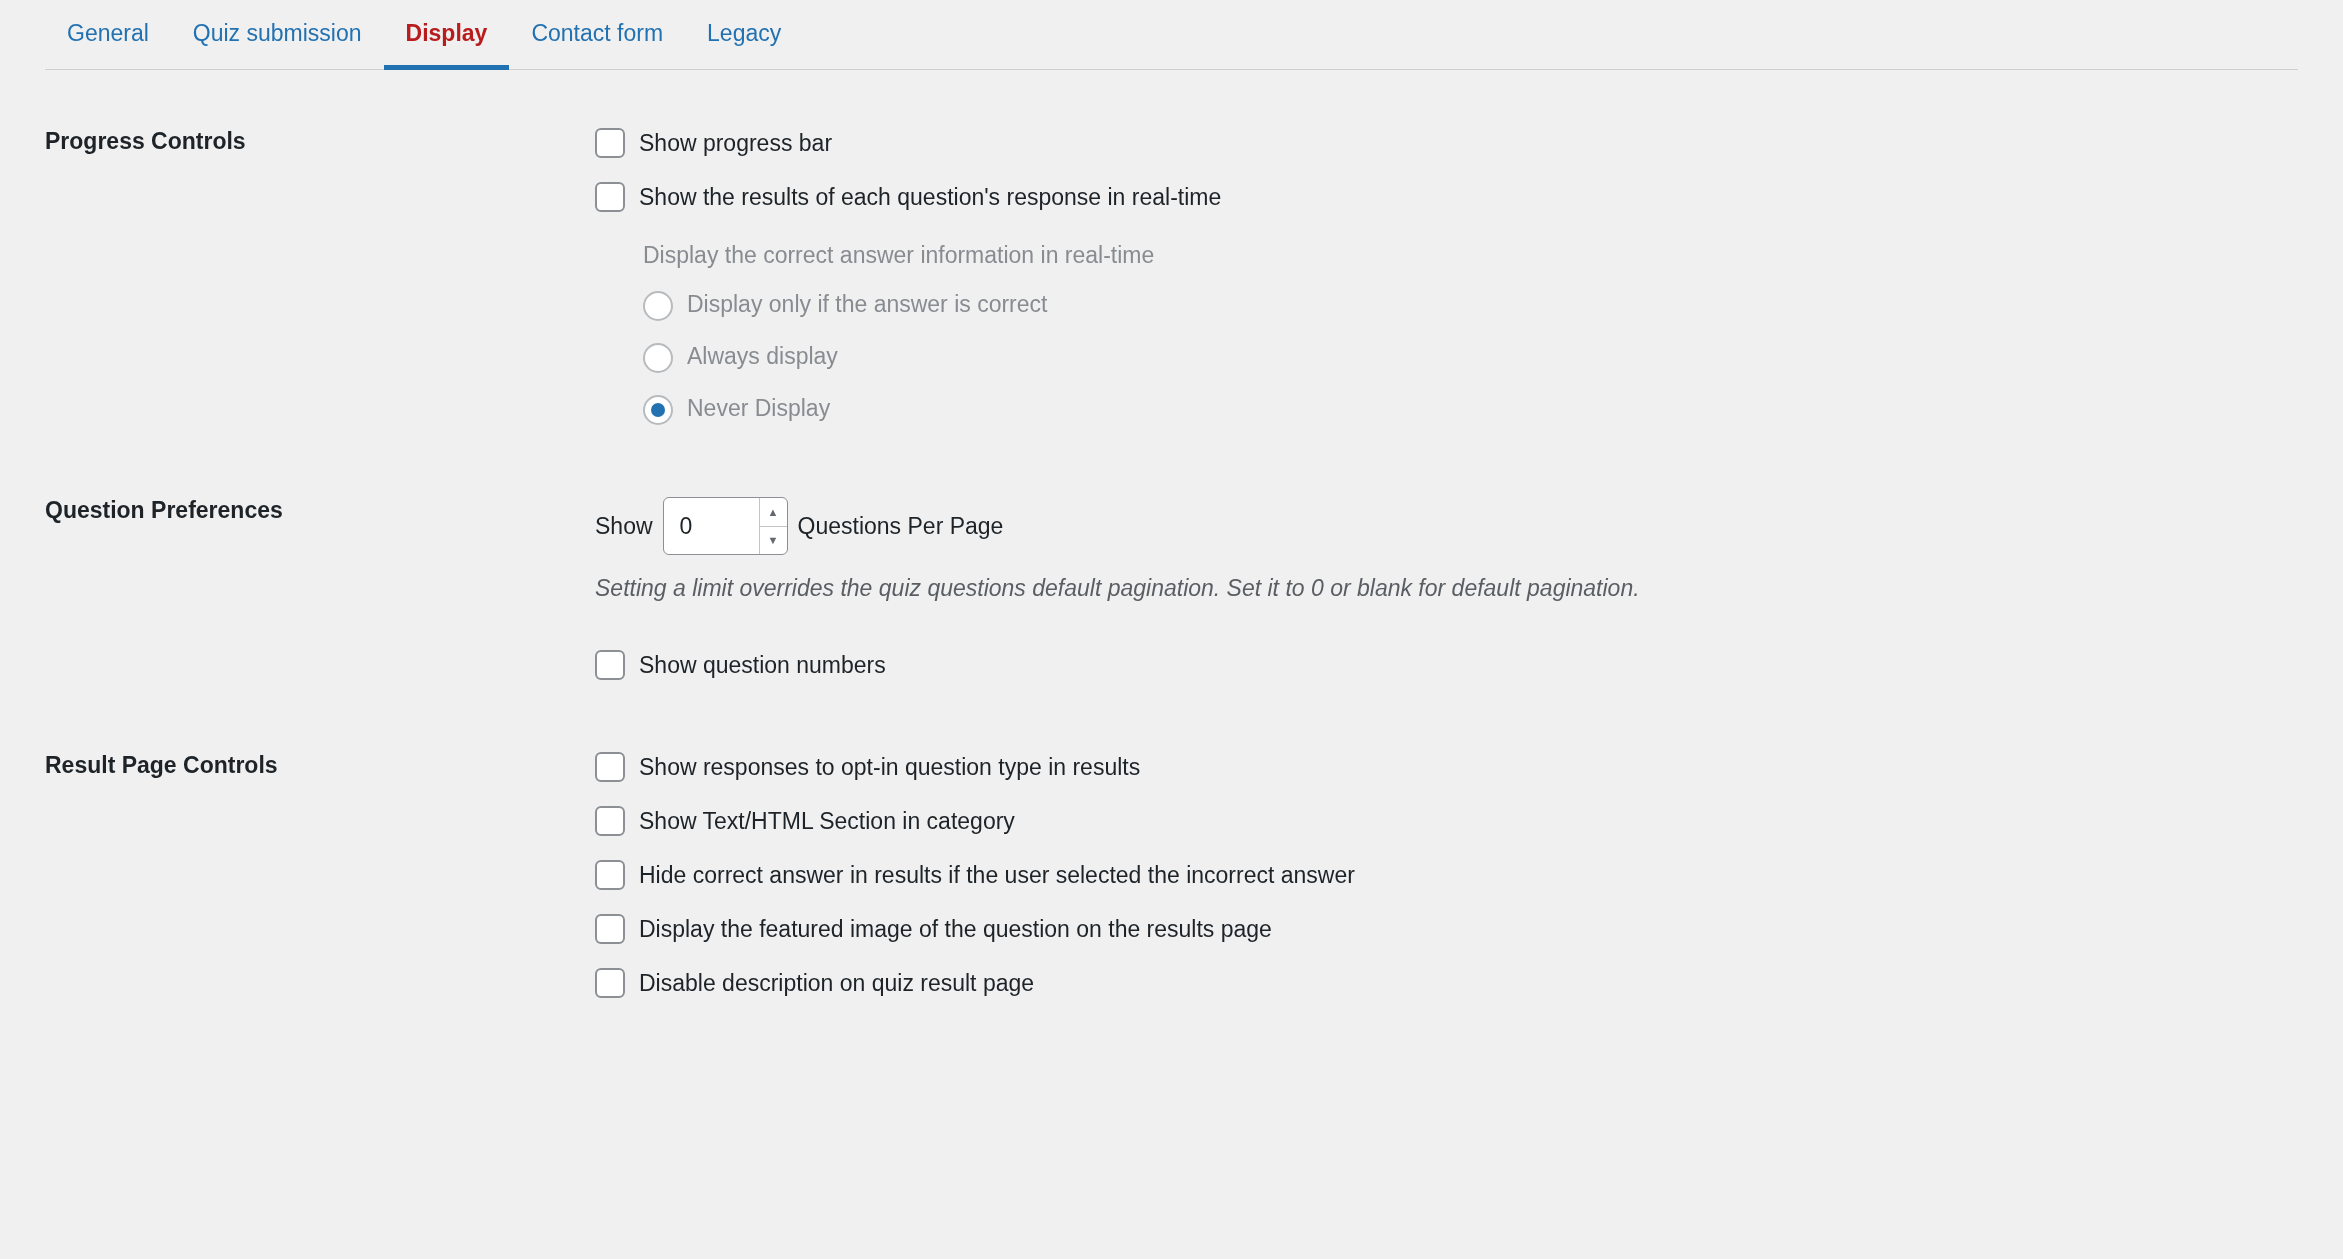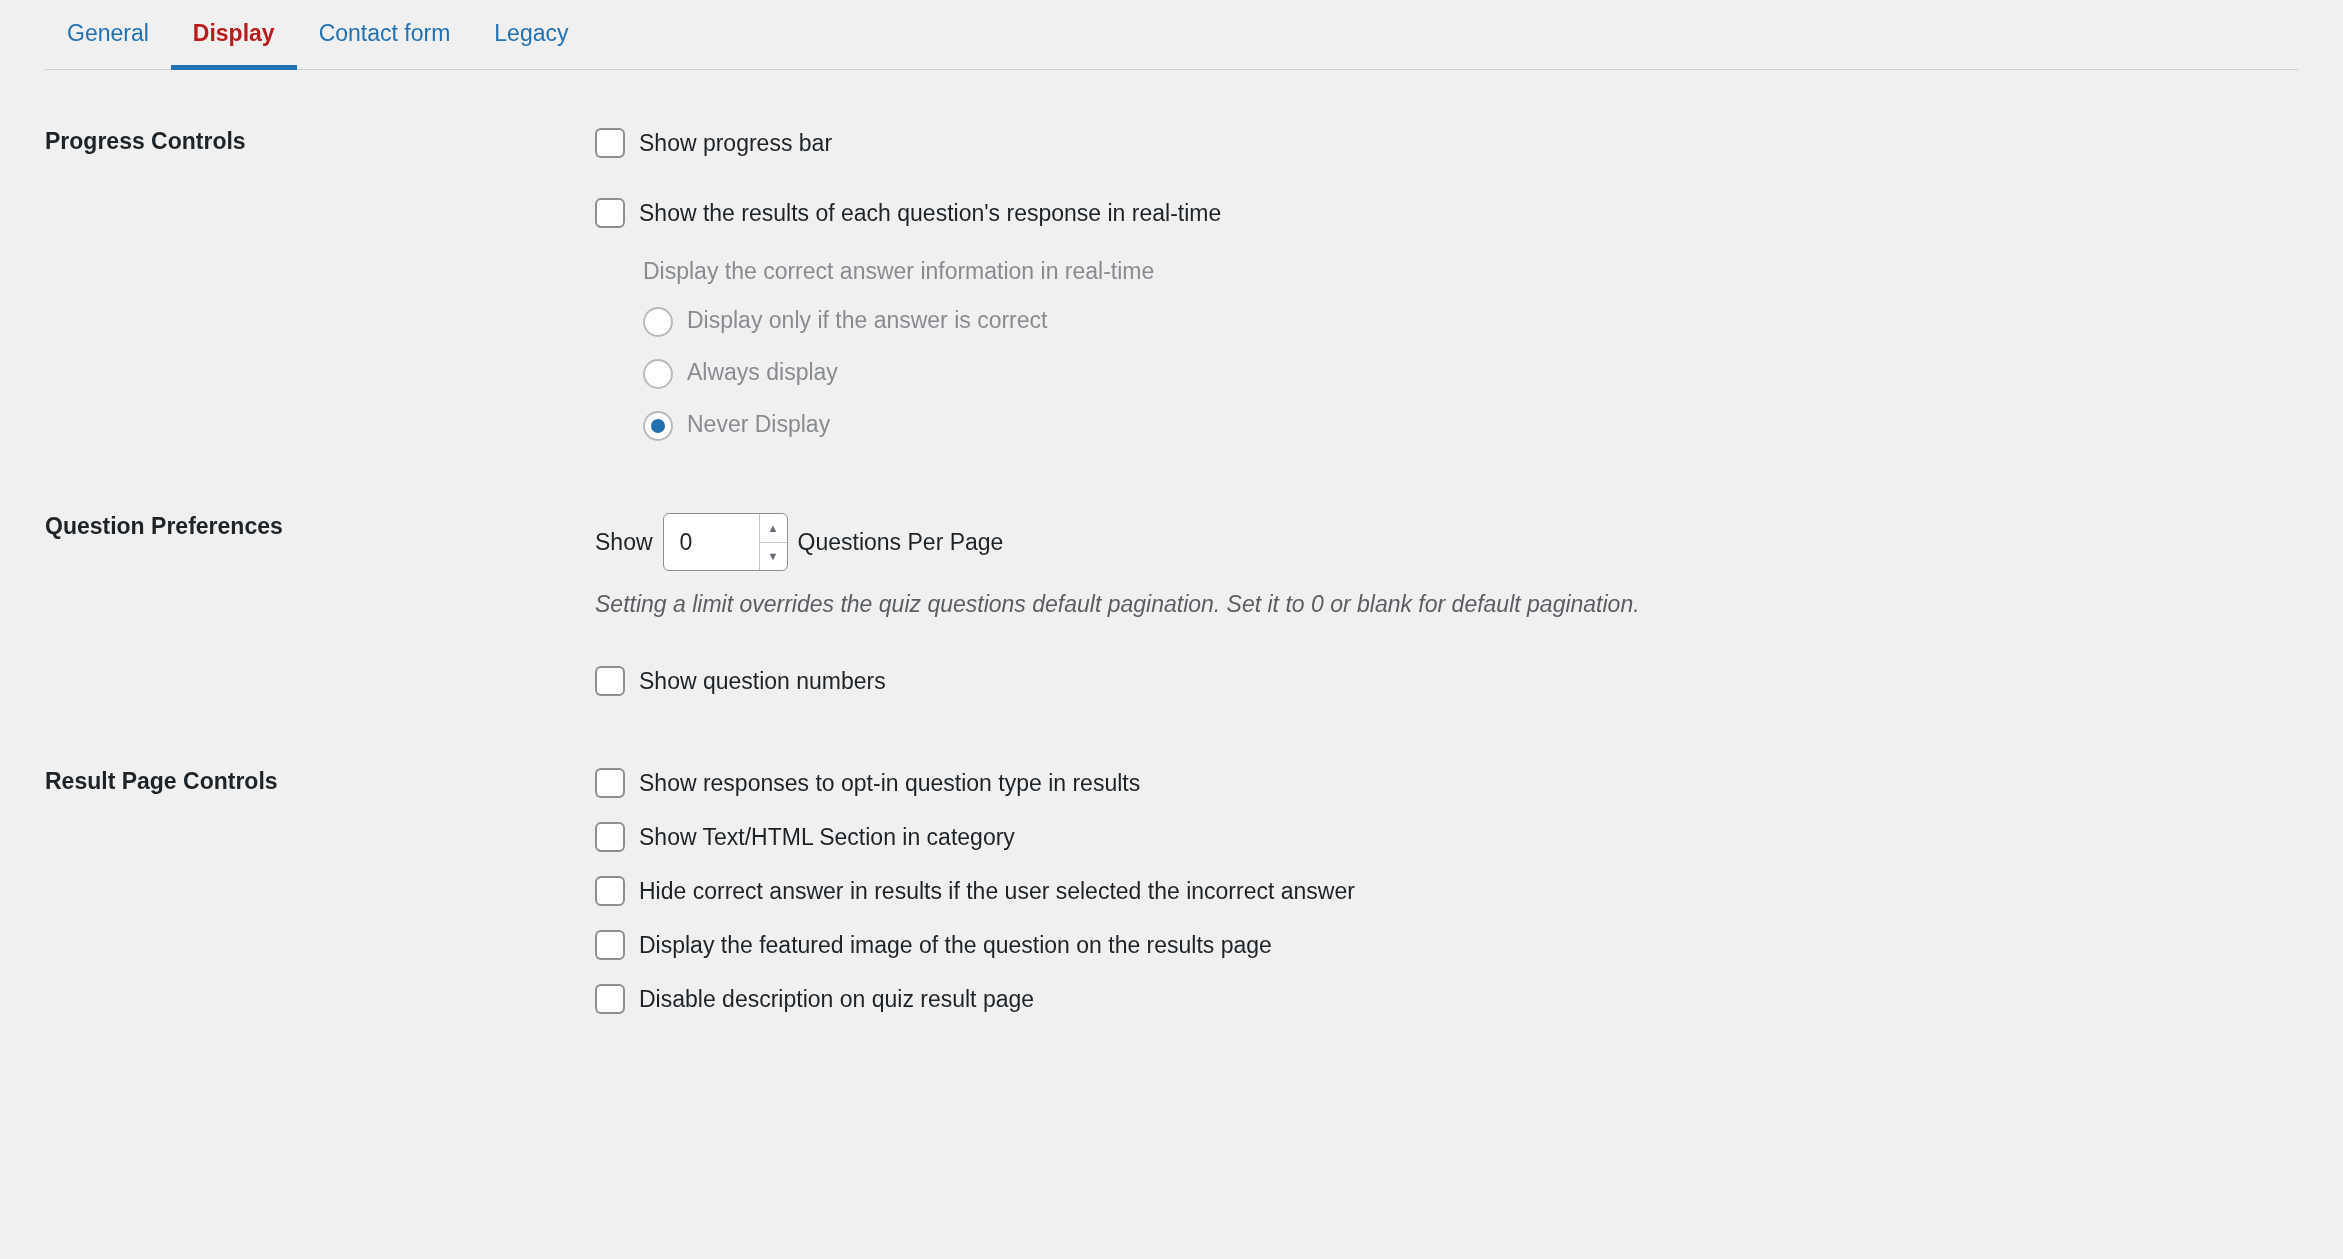--- a/index.html
+++ b/index.html
@@ -53,21 +53,21 @@
   }
   .section-body { flex: 1; }
 
   .field-row {
     display: flex;
     align-items: center;
     gap: 14px;
     font-size: 23px;
     color: #1d2327;
   }
-  .field-row + .field-row { margin-top: 40px; }
+  .field-row + .field-row { margin-top: 24px; }
   .result-page .field-row + .field-row { margin-top: 24px; }
 
   input[type=checkbox] {
     appearance: none;
     width: 30px; height: 30px;
     border: 2px solid #8c8f94;
     border-radius: 6px;
     background: #fff;
     margin: 0;
     cursor: pointer;
@@ -161,20 +161,21 @@
   }
   .q-prefs .field-row:first-of-type { margin-top: 48px; }
 </style>
 </head>
 <body>
 
 <div class="page">
 
   <div class="tabs">
     <div class="tab">General</div>
+    <div class="tab">Quiz submission</div>
     <div class="tab active">Display</div>
     <div class="tab">Contact form</div>
     <div class="tab">Legacy</div>
   </div>
 
   <div class="section">
     <div class="section-label">Progress Controls</div>
     <div class="section-body">
       <label class="field-row">
         <input type="checkbox" style="">

